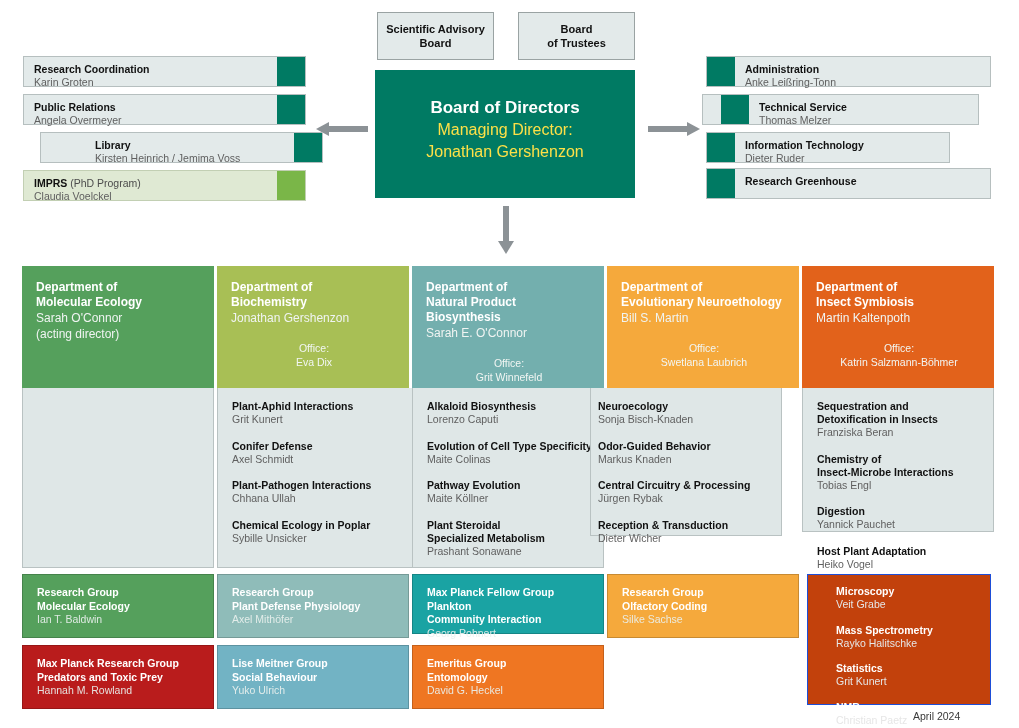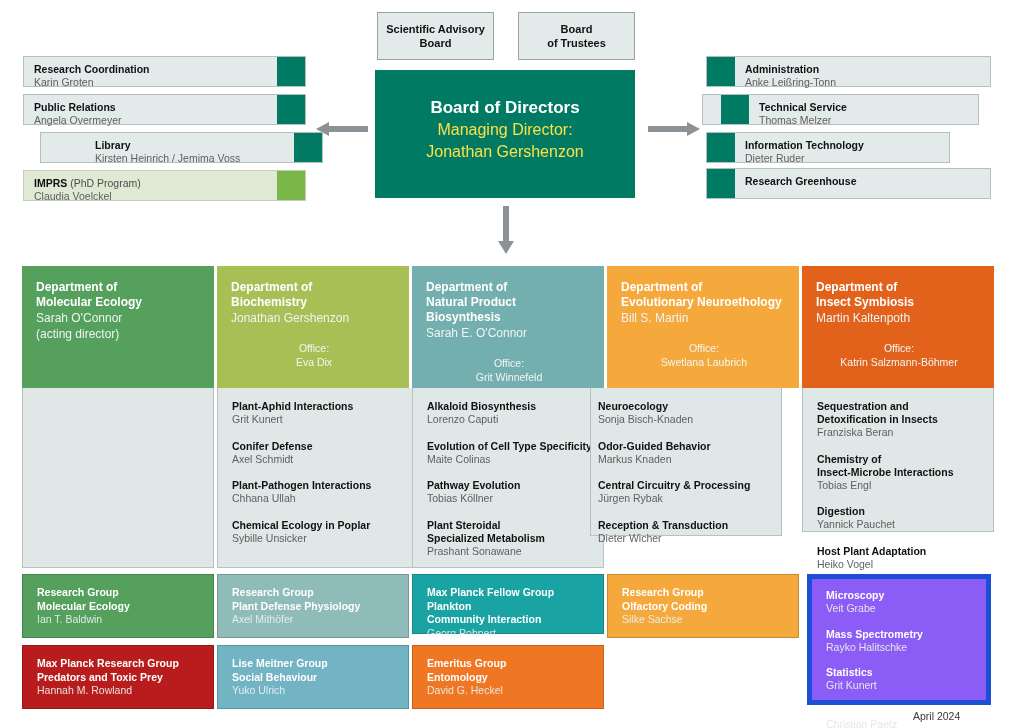--- a/index.html
+++ b/index.html
@@ -46,21 +46,21 @@
   .dept-head .off{margin-top:16px;font-size:10.5px;line-height:13.5px;color:#f2f6f3;text-align:center;}
   .dept-body{background:#dfe7e7;border:1px solid #b9c2c2;border-top:none;padding:12px 10px 0 14px;}
   .grp{margin-bottom:13px;}
   .grp .g1{font-size:10.5px;font-weight:bold;line-height:13px;color:#111;}
   .grp .g2{font-size:10.5px;line-height:13.5px;color:#5f5f5f;}
 
   
   .rg{border:1px solid rgba(0,0,0,.18);padding:11px 12px 0 14px;}
   .rg .r1{font-size:10.5px;font-weight:bold;line-height:13.5px;color:#ffffff;}
   .rg .r2{font-size:10.5px;line-height:13.5px;color:#eaf1ee;opacity:.92;}
-  .svc{background:#8b5cf6;border:5px solid #1d4ed8;padding:10px 10px 0 14px;}
+  .svc{background:#c2410c;border:1px solid #1d4ed8;padding:10px 10px 0 28px;}
   .svc .s1{font-size:10.5px;font-weight:bold;line-height:13px;color:#ffffff;}
   .svc .s2{font-size:10.5px;line-height:13.5px;color:#e6e6e6;}
   .svc .row{margin-bottom:12px;}
 
   .date{position:absolute;font-size:10.5px;color:#3a3a3a;}
 </style>
 </head>
 <body>
 
 <div class="abs committee" style="left:377px;top:12px;width:117px;height:48px;">
@@ -196,21 +196,21 @@
       <div class="grp">
         <div class="g1">Alkaloid Biosynthesis</div>
         <div class="g2">Lorenzo Caputi</div>
       </div>
       <div class="grp">
         <div class="g1">Evolution of Cell Type Specificity</div>
         <div class="g2">Maite Colinas</div>
       </div>
       <div class="grp">
         <div class="g1">Pathway Evolution</div>
-        <div class="g2">Tobias Köllner</div>
+        <div class="g2">Maite Köllner</div>
       </div>
       <div class="grp">
         <div class="g1">Plant Steroidal<br>Specialized Metabolism</div>
         <div class="g2">Prashant Sonawane</div>
       </div>
     </div>
     <div class="abs dept-head" style="left: 607px; top: 266px; width: 192px; height: 122px; background: rgb(245, 169, 60);">
       <div class="dh1">Department of</div>
       <div class="dh1">Evolutionary Neuroethology</div>
       <div class="dh2">Bill S. Martin</div>

